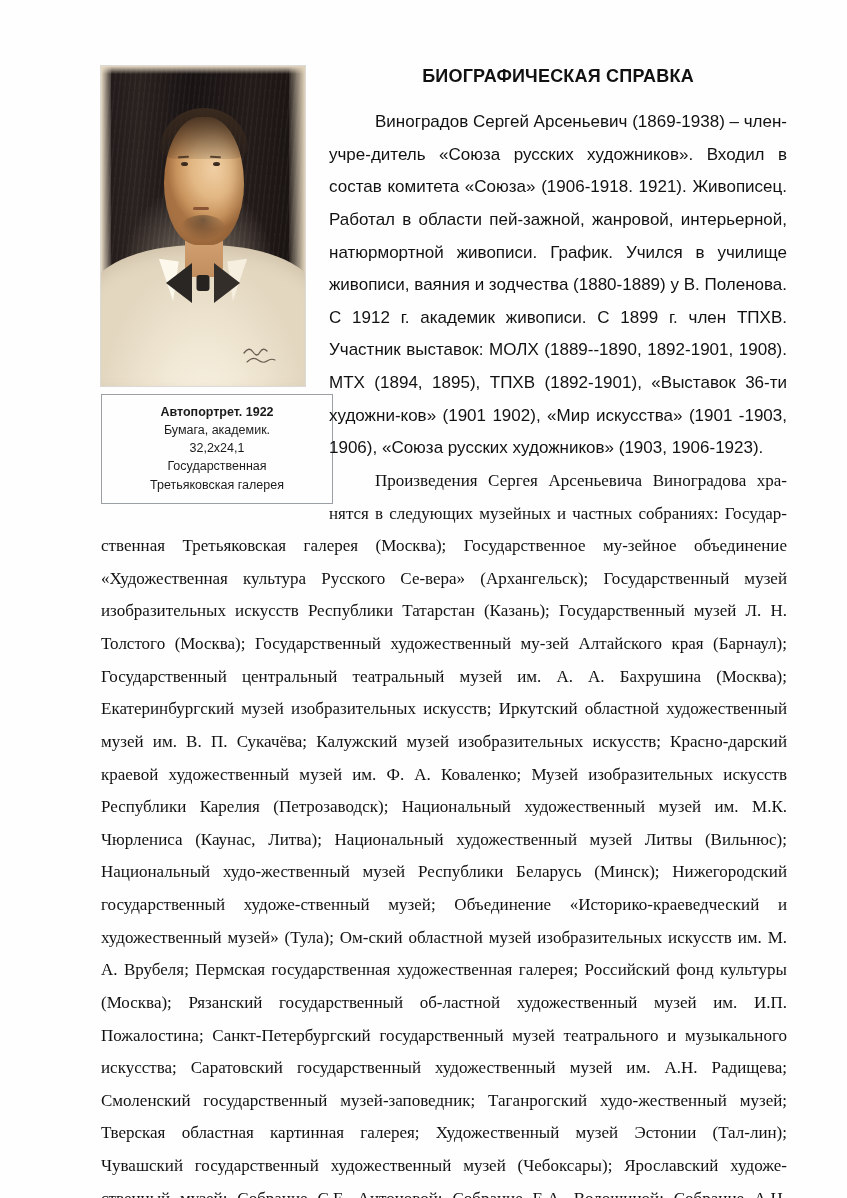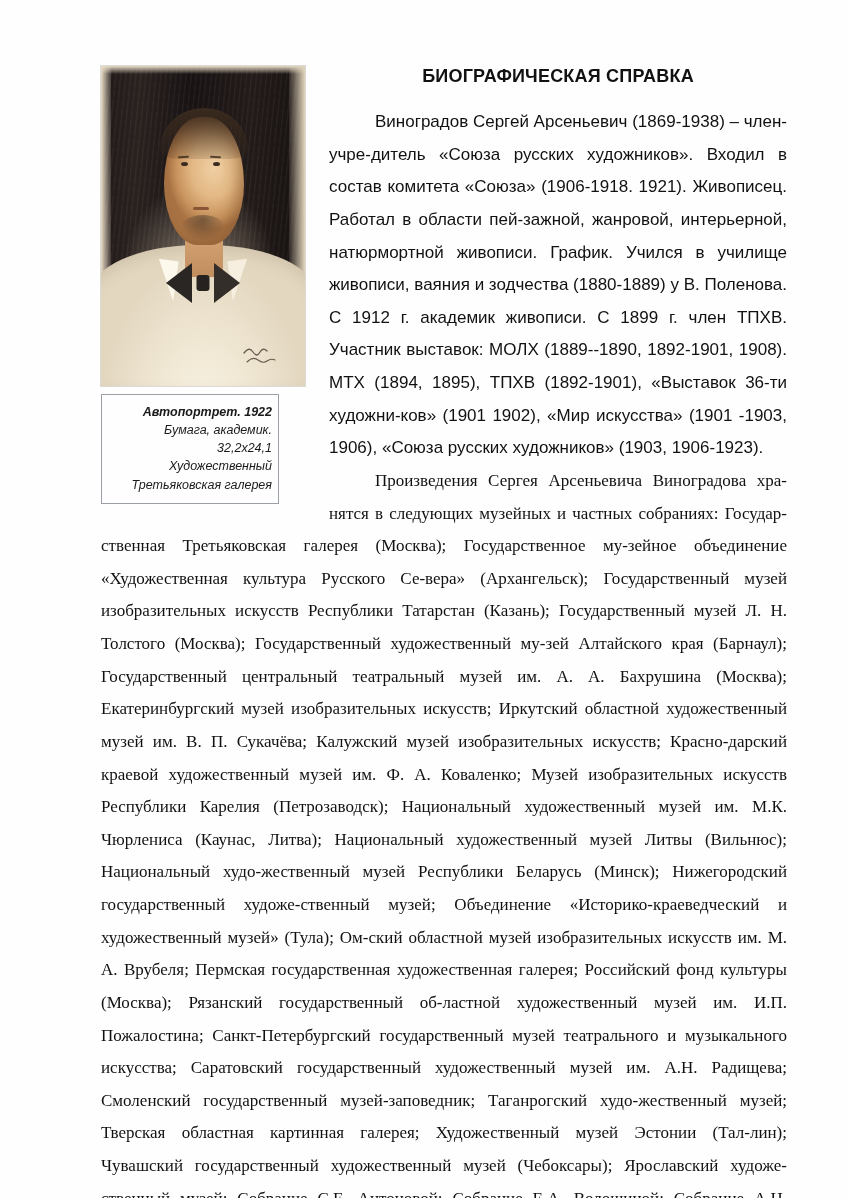--- a/index.html
+++ b/index.html
@@ -197,27 +197,26 @@
     border-radius: 3px;
   }
   .p-sign {
     position: absolute;
     right: 8px; bottom: 18px;
     width: 56px; height: 24px;
     opacity: .75;
   }
 
   .caption {
-    width: 178px;
+    width: 232px;
     margin-top: 8px;
     border: 1px solid #9aa0a6;
     box-sizing: border-box;
     padding: 8px 6px 9px;
-    text-align: right;
-    font-style: italic;
+    text-align: center;
     font-size: 12.5px;
     line-height: 1.45;
     color: #1a1a1a;
   }
   .caption .cap-title {
     font-weight: bold;
     display: block;
   }
   .caption span { display: block; }
 
@@ -275,21 +274,21 @@
         <svg class="p-sign" viewBox="0 0 56 24">
           <path d="M3 9 q5 -7 9 -1 t7 0 q3 -5 7 -1" stroke="#3a2f26" stroke-width="1.3" fill="none" stroke-linecap="round"></path>
           <path d="M6 18 q6 -6 11 -2 t9 1 q4 -3 8 -1" stroke="#3a2f26" stroke-width="1.1" fill="none" stroke-linecap="round"></path>
         </svg>
       </div>
 
       <figcaption class="caption">
         <span class="cap-title">Автопортрет. 1922</span>
         <span>Бумага, академик.</span>
         <span>32,2х24,1</span>
-        <span>Художественный</span>
+        <span>Государственная</span>
         <span>Третьяковская галерея</span>
       </figcaption>
     </figure>
 
     <h1 class="heading">БИОГРАФИЧЕСКАЯ СПРАВКА</h1>
 
     <p class="body">Виноградов Сергей Арсеньевич (1869-1938) – член-учре-дитель «Союза русских художников». Входил в состав комитета «Союза» (1906-1918. 1921). Живописец. Работал в области пей-зажной, жанровой, интерьерной, натюрмортной живописи. График. Учился в училище живописи, ваяния и зодчества (1880-1889) у В. Поленова. С 1912 г. академик живописи. С 1899 г. член ТПХВ. Участник выставок: МОЛХ (1889--1890, 1892-1901, 1908). МТХ (1894, 1895), ТПХВ (1892-1901), «Выставок 36-ти художни-ков» (1901 1902), «Мир искусства» (1901 -1903, 1906), «Союза русских художников» (1903, 1906-1923).</p>
     <p class="body">Произведения Сергея Арсеньевича Виноградова хра-нятся в следующих музейных и частных собраниях: Государ-ственная Третьяковская галерея (Москва); Государственное му-зейное объединение «Художественная культура Русского Се-вера» (Архангельск); Государственный музей изобразительных искусств Республики Татарстан (Казань); Государственный музей Л. Н. Толстого (Москва); Государственный художественный му-зей Алтайского края (Барнаул); Государственный центральный театральный музей им. А. А. Бахрушина (Москва); Екатеринбургский музей изобразительных искусств; Иркутский областной художественный музей им. В. П. Сукачёва; Калужский музей изобразительных искусств; Красно-дарский краевой художественный музей им. Ф. А. Коваленко; Музей изобразительных искусств Республики Карелия (Петрозаводск); Национальный художественный музей им. М.К. Чюрлениса (Каунас, Литва); Национальный художественный музей Литвы (Вильнюс); Национальный худо-жественный музей Республики Беларусь (Минск); Нижегородский государственный художе-ственный музей; Объединение «Историко-краеведческий и художественный музей» (Тула); Ом-ский областной музей изобразительных искусств им. М. А. Врубеля; Пермская государственная художественная галерея; Российский фонд культуры (Москва); Рязанский государственный об-ластной художественный музей им. И.П. Пожалостина; Санкт-Петербургский государственный музей театрального и музыкального искусства; Саратовский государственный художественный музей им. А.Н. Радищева; Смоленский государственный музей-заповедник; Таганрогский худо-жественный музей; Тверская областная картинная галерея; Художественный музей Эстонии (Тал-лин); Чувашский государственный художественный музей (Чебоксары); Ярославский художе-ственный музей; Собрание С.Е. Антоновой; Собрание Е.А. Волошиной; Собрание А.Н. Жилина; Со-брание В. Коссински; Собрание С.Б. Степанова; Собрание М.А. Суслова; Собрание семьи Мамон-товых.</p>
 
   </div>

